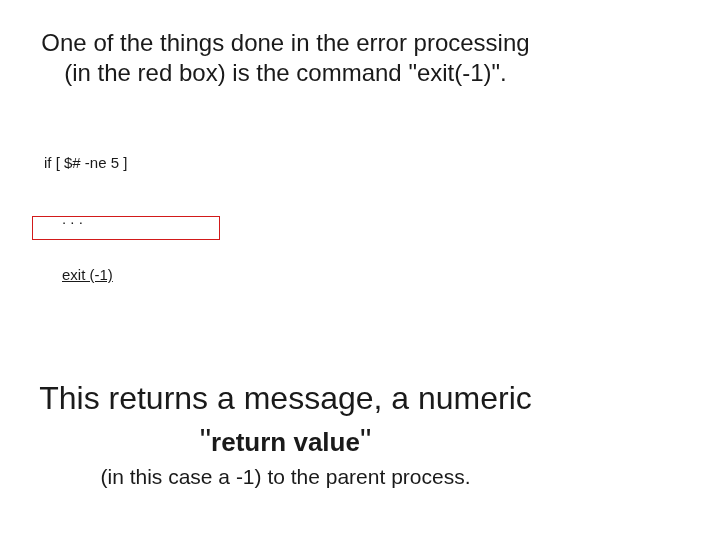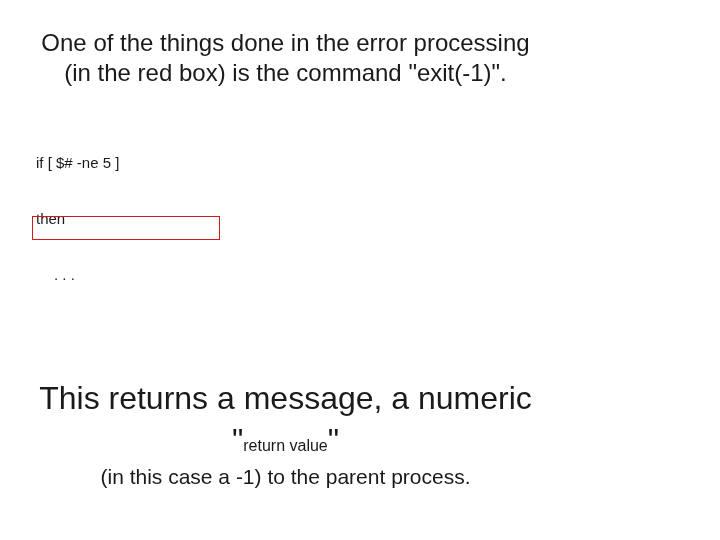--- a/index.html
+++ b/index.html
@@ -24,52 +24,52 @@
     letter-spacing: 0px;
   }
   .code-block {
     font-size: 15px;
     line-height: 1.25;
     margin-left: 6px;
     margin-bottom: 6px;
     font-family: Arial, Helvetica, sans-serif;
     white-space: pre;
   }
-  .code-line { display: block; }
+  .code-line { display: block; margin-left: 8px; }
   .indent { padding-left: 18px; }
   .underline { text-decoration: underline; }
   .redbox {
     position: absolute;
     border: 1px solid #d21a1a;
     background: transparent;
     left: 32px;
     top: 216px;
     width: 188px;
     height: 24px;
   }
   .para2 {
     margin-top: 56px;
     text-align: center;
     line-height: 1.3;
   }
   .p2-line1 { font-size: 32px; }
-  .p2-rv { font-size: 16px; }
+  .p2-rv { font-size: 26px; font-weight: bold; }
   .p2-line2 { font-size: 21px; display: block; margin-top: 2px; }
 </style>
 </head>
 <body>
 
 <div class="slide">
 
   <p class="para1">One of the things done in the error processing (in the red box) is the command "exit(-1)".</p>
 
   <div class="code-block">
     <span class="code-line">if [ $# -ne 5 ]</span>
-    <span class="code-line">then</span>
     <span class="code-line indent">. . .</span>
+    <span class="code-line indent underline">exit (-1)</span>
   </div>
 
   <div class="redbox"></div>
 
   <p class="para2">
     <span class="p2-line1">This returns a message, a numeric "</span><span class="p2-rv">return value</span><span class="p2-line1">"</span>
     <span class="p2-line2">(in this case a -1) to the parent process.</span>
   </p>
 
 </div>

